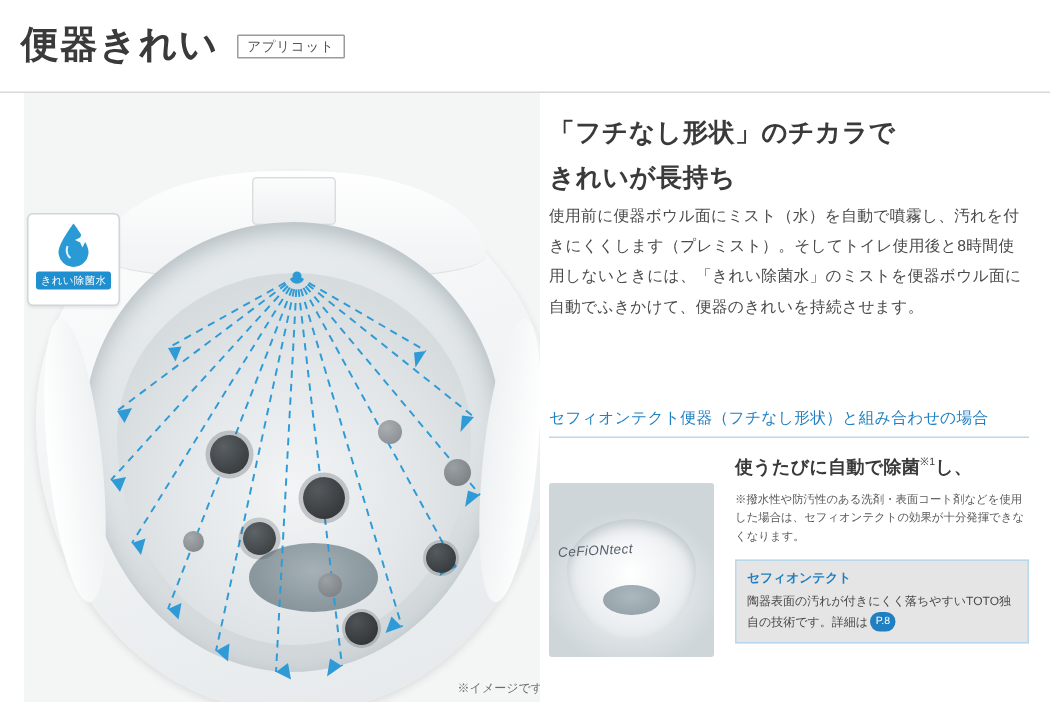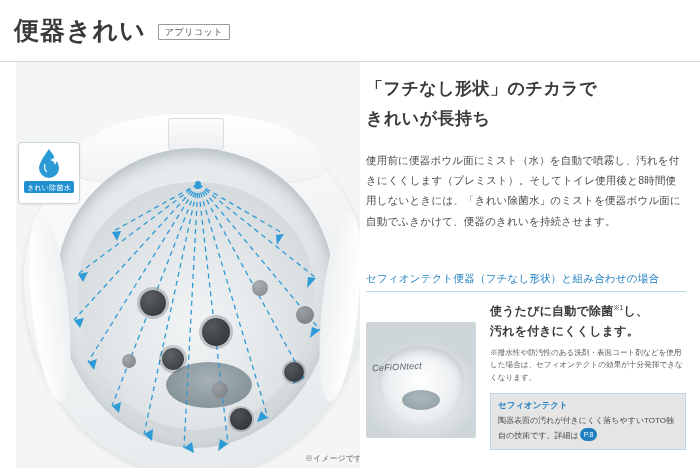--- a/index.html
+++ b/index.html
@@ -199,21 +199,20 @@
     width: 320px;
   }
   .headline {
     font-size: 17px;
     font-weight: bold;
     color: #3a3a3a;
     line-height: 1.75;
     letter-spacing: 0.5px;
   }
   .body-copy {
-    margin-top: 16px;
     font-size: 10.5px;
     line-height: 1.95;
     color: #4a4a4a;
     letter-spacing: 0.2px;
   }
 
   
   .blue-section {
     position: absolute;
     left: 366px; top: 272px;
@@ -422,21 +421,20 @@
       <div class="cefion-photo">
         <div class="cefion-bowl"></div>
         <div class="cefion-water"></div>
         <div class="cefion-logo">CeFiONtect</div>
       </div>
 
       <div class="blue-right">
         <div class="blue-lead">
           <span>使うたびに自動で除菌</span><sup>※1</sup><span>し、</span>
         </div>
-        <div class="blue-lead">汚れを付きにくくします。</div>
         <div class="blue-note">※撥水性や防汚性のある洗剤・表面コート剤などを使用した場合は、セフィオンテクトの効果が十分発揮できなくなります。</div>
 
         <div class="blue-box">
           <div class="blue-box-title">セフィオンテクト</div>
           <div class="blue-box-text">
             <span>陶器表面の汚れが付きにくく落ちやすいTOTO独自の技術です。詳細は</span><span class="page-ref">P.8</span>
           </div>
         </div>
       </div>
 

